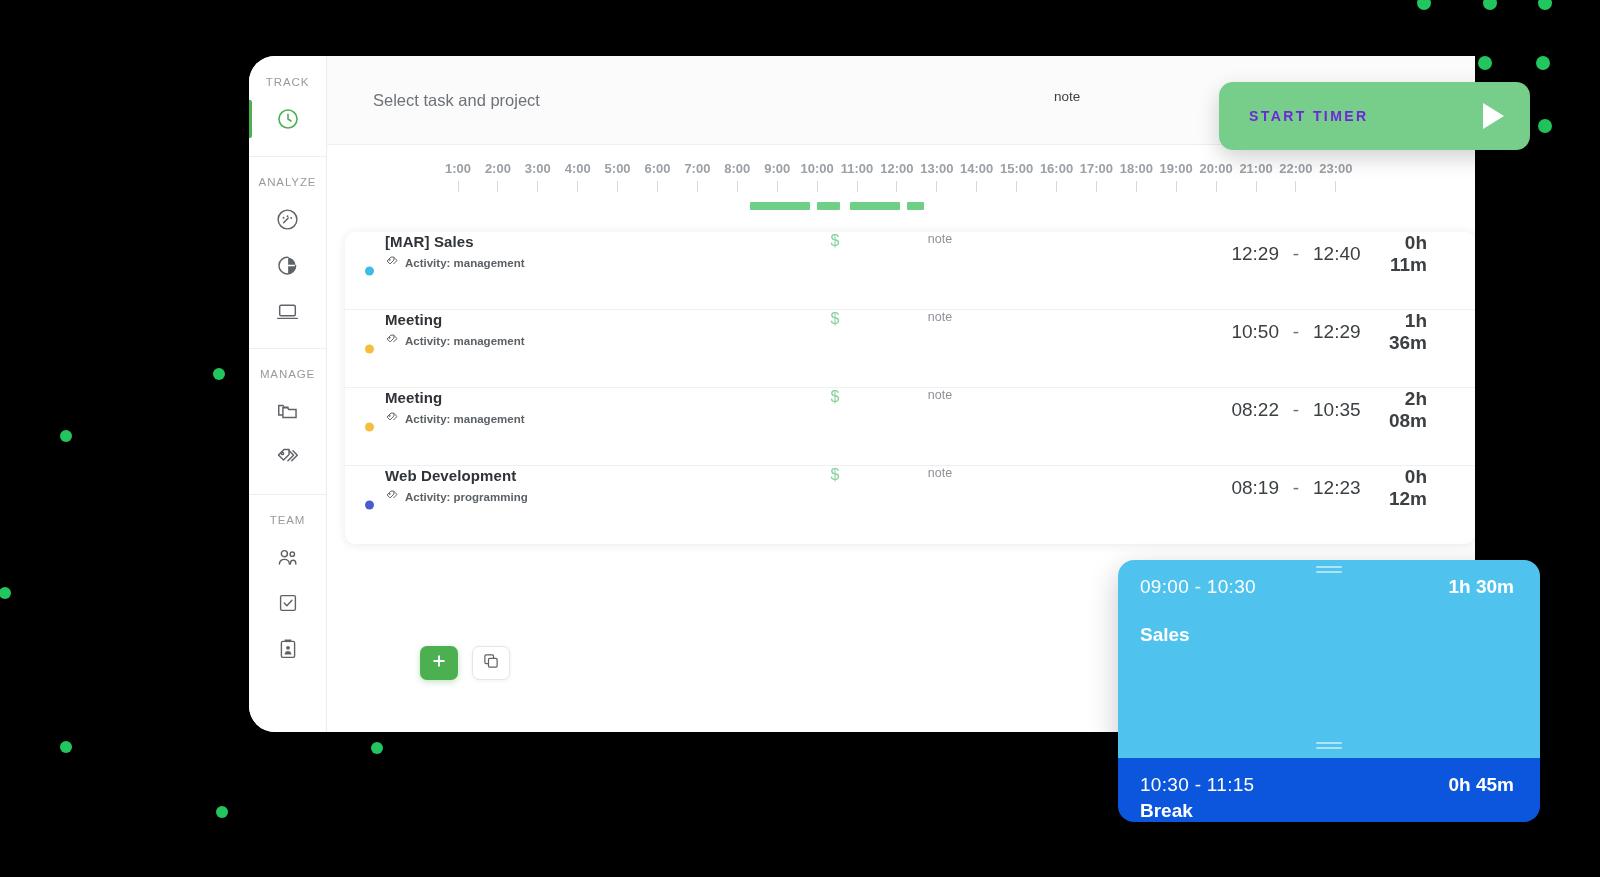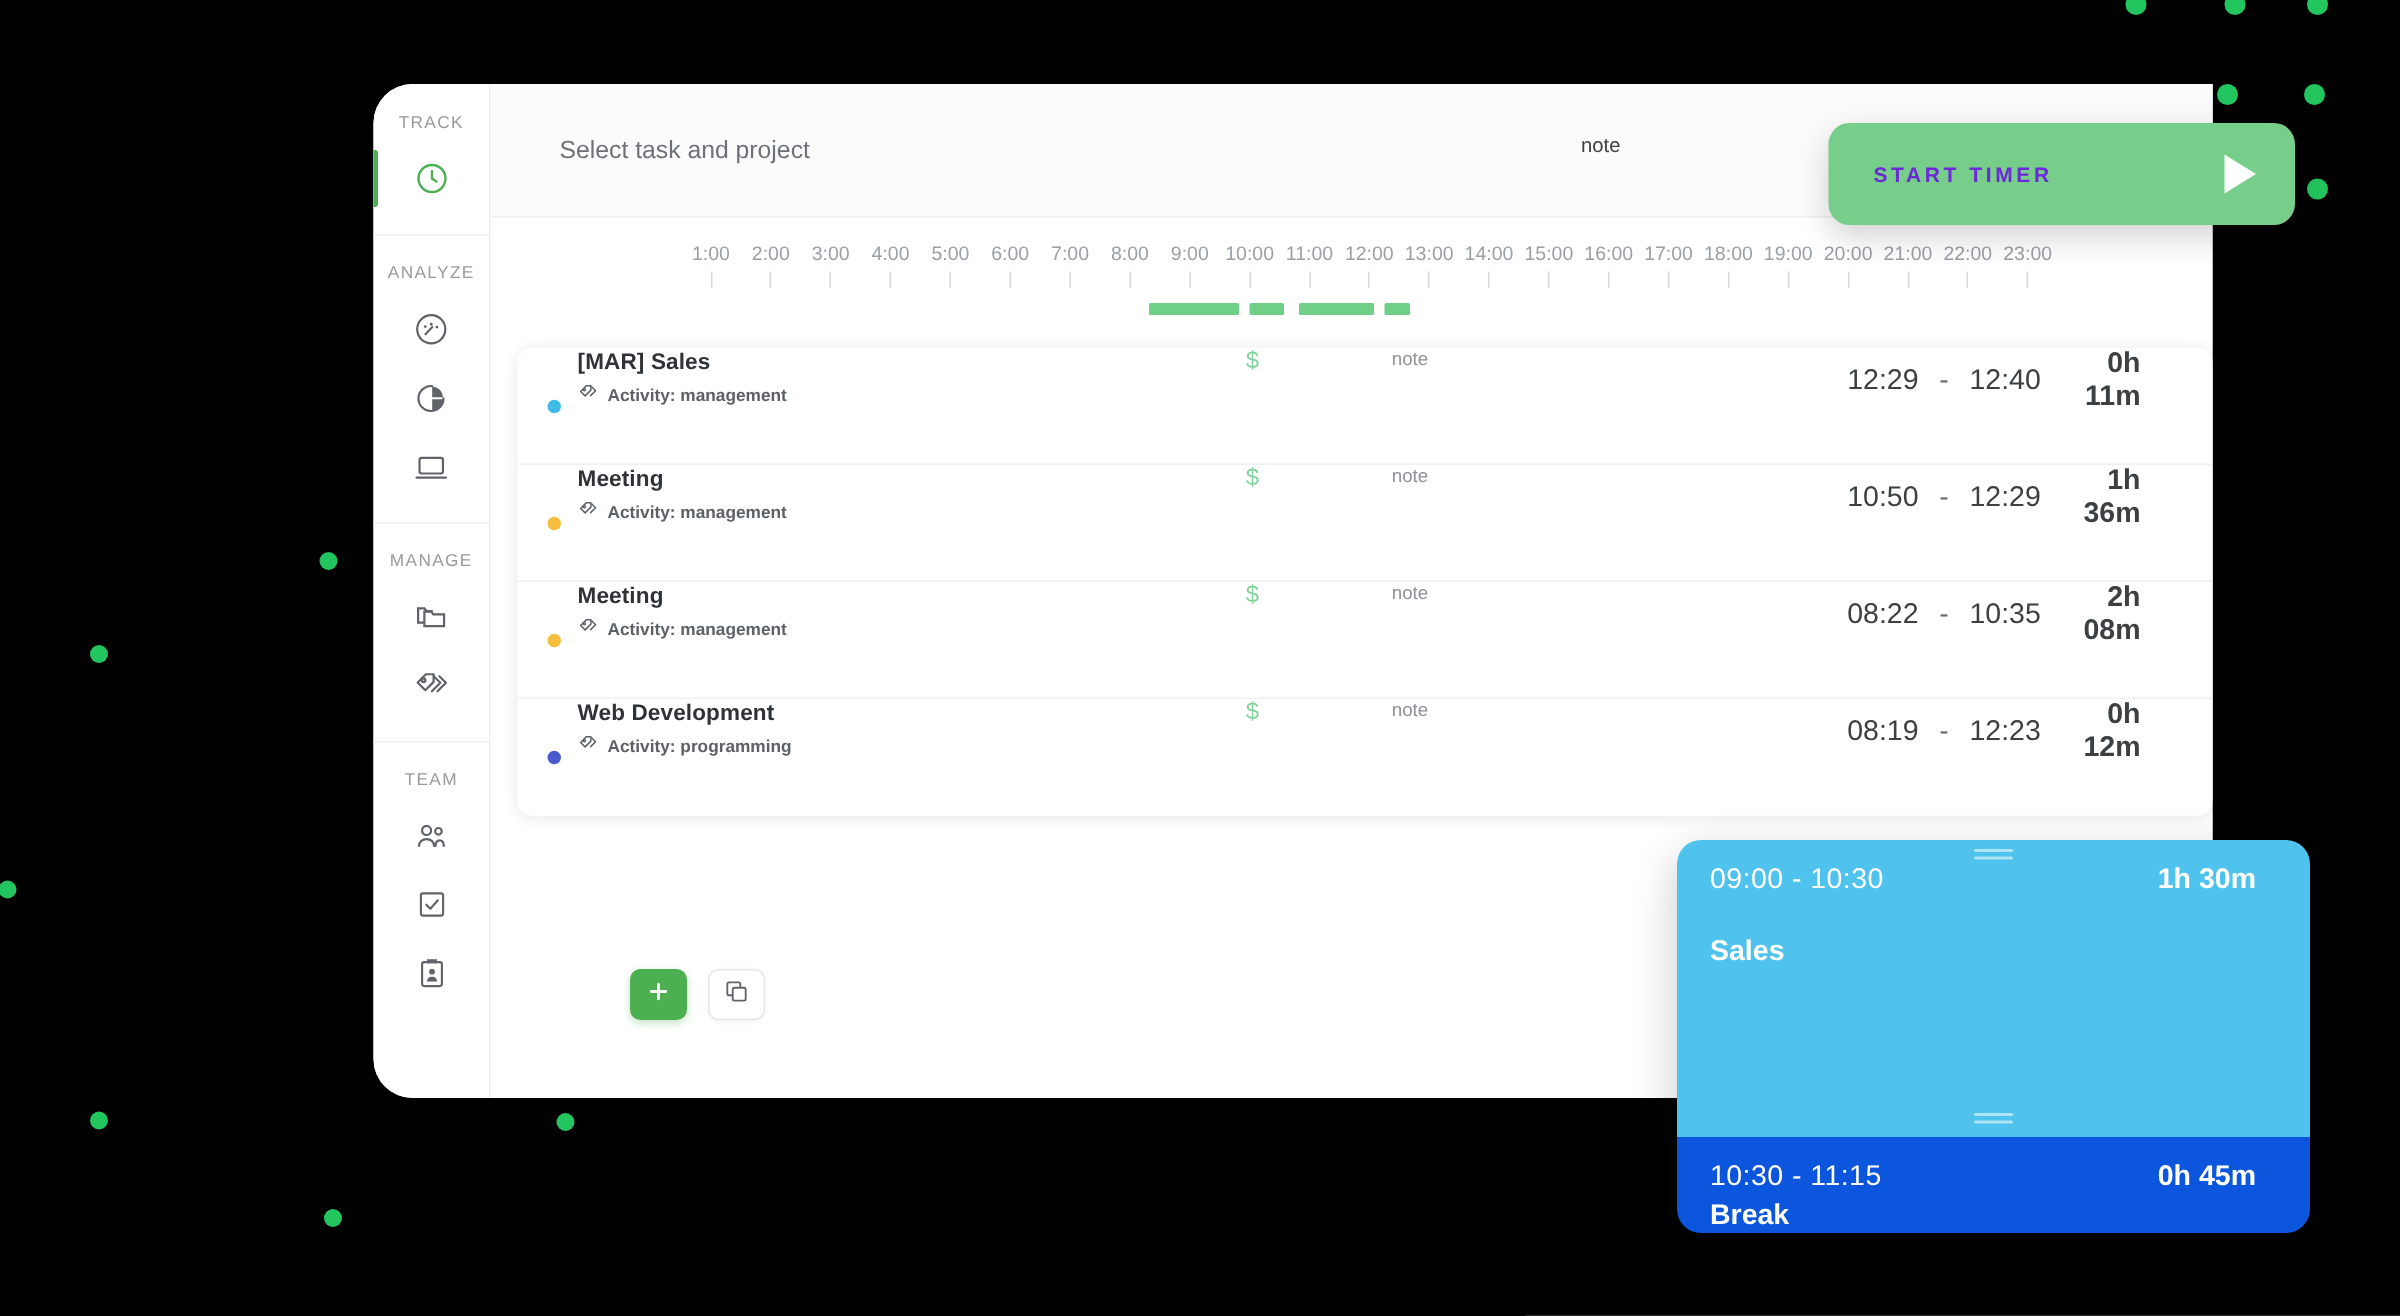--- a/index.html
+++ b/index.html
@@ -78,21 +78,21 @@
   #select-task {
     margin-left: 46px;
     font-size: 16.5px; color: #6d7278;
   }
   #topbar-note {
     position: absolute; left: 727px; top: 33px;
     font-size: 13.5px; color: #3c4043;
   }
 
   
-  #ruler { position: absolute; left: 16px; top: 88px; right: 0; height: 62px; }
+  #ruler { position: absolute; left: 0; top: 88px; right: 0; height: 62px; font-weight: bold; }
   .tick { position: absolute; top: 18px; text-align: center; width: 44px; }
   .tick .lbl { font-size: 13px; color: #9aa0a6; display: block; line-height: 14px; }
   .tick .mark { display: block; width: 1px; height: 11px; background: #d6d8da; margin: 5px auto 0; }
   .timebar {
     position: absolute; top: 58px; height: 8px;
     background: #6FCF86; border-radius: 1px;
   }
 
   
   #entries {
@@ -170,21 +170,21 @@
   
   #calendar-card {
     position: absolute;
     left: 1118px; top: 560px;
     width: 422px; height: 262px;
     border-radius: 16px;
     overflow: hidden;
     box-shadow: 0 10px 30px rgba(0,0,0,0.22);
     z-index: 25;
   }
-  .cal-block { position: relative; padding: 16px 36px 0 22px; }
+  .cal-block { position: relative; padding: 16px 26px 0 22px; }
   .cal-head { display: flex; justify-content: space-between; align-items: baseline; }
   .cal-time { color: #ffffff; font-size: 19px; font-weight: 400; letter-spacing: 0.3px; }
   .cal-dur { color: #ffffff; font-size: 19px; font-weight: 700; }
   .cal-name { color: #ffffff; font-size: 19px; font-weight: 700; margin-top: 26px; }
   .cal-handle {
     position: absolute; left: 50%; transform: translateX(-50%);
     width: 26px; height: 0;
   }
   .cal-handle span {
     display: block; height: 2px; background: rgba(255,255,255,0.55);

